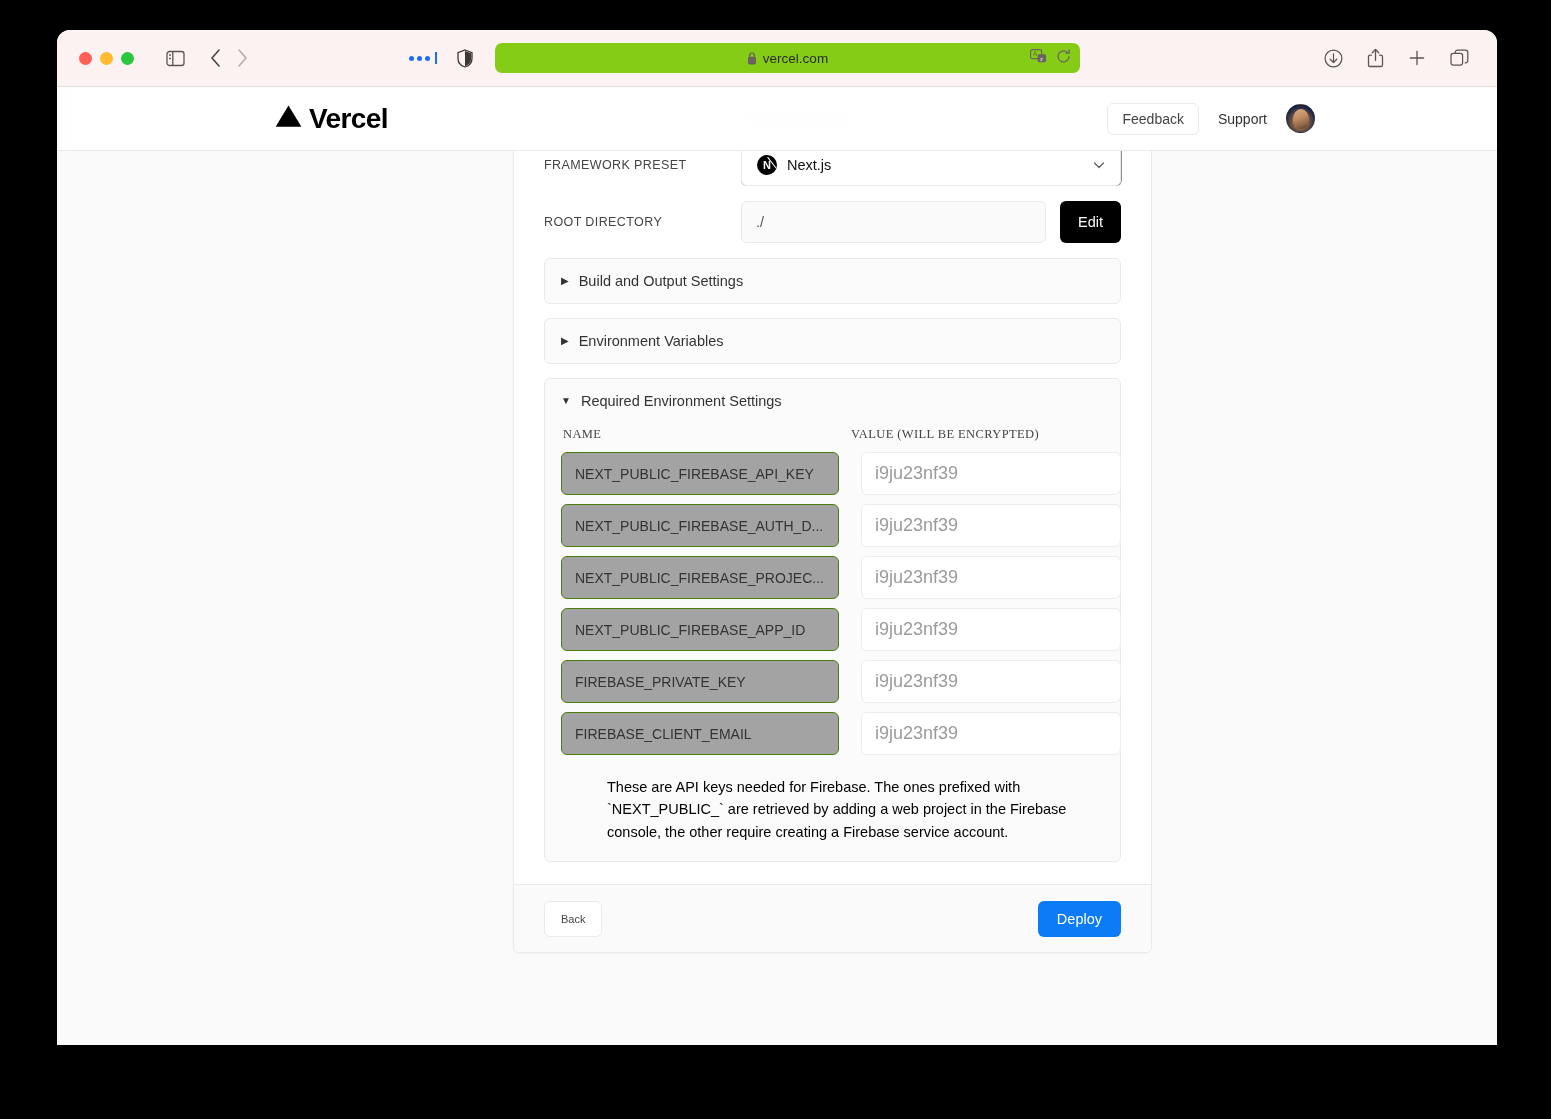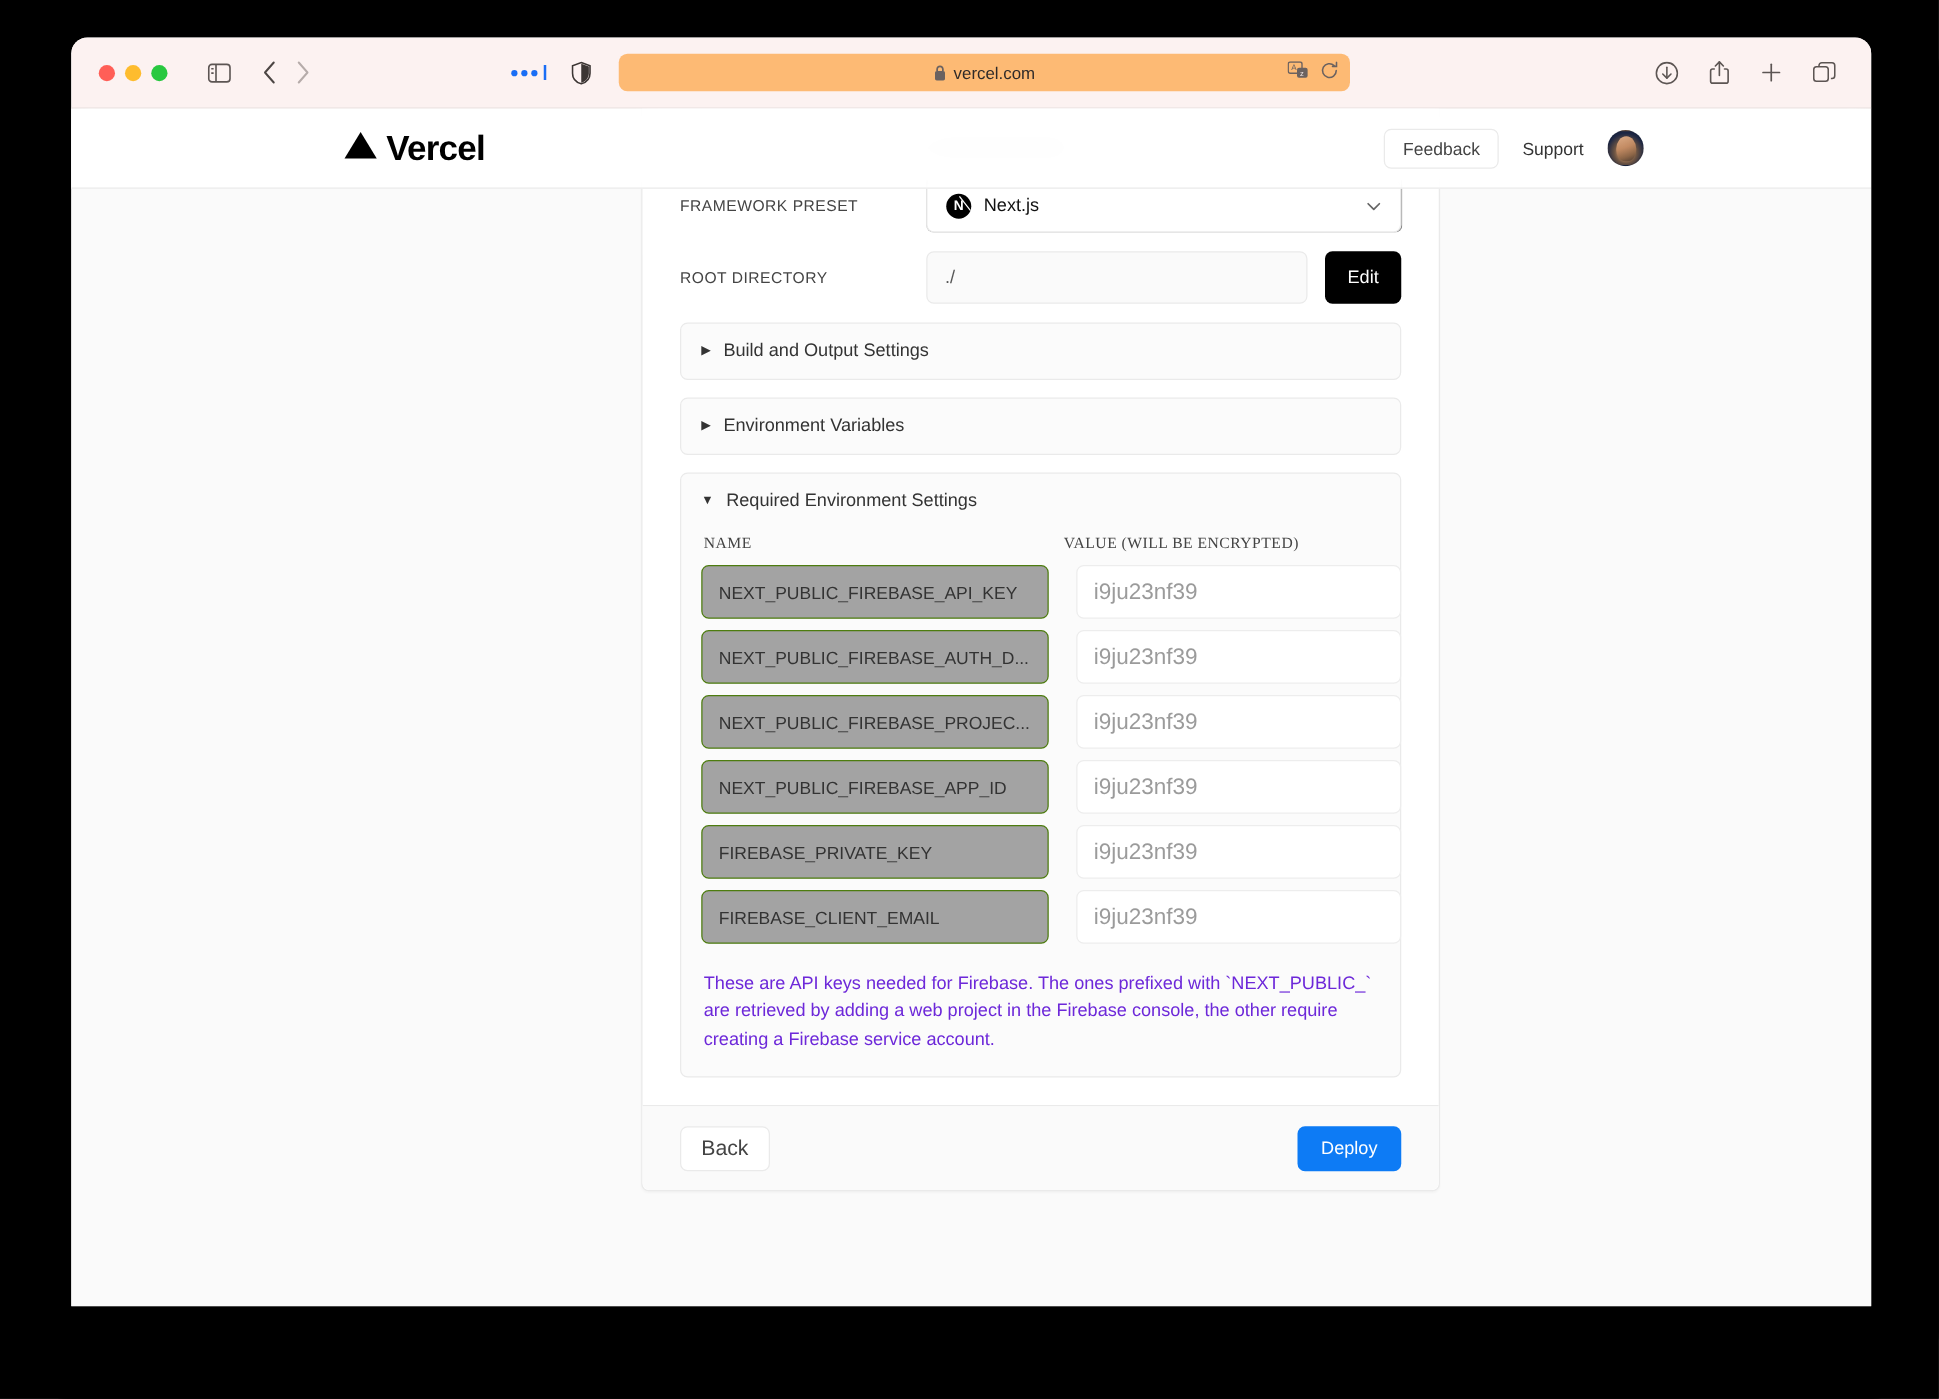--- a/index.html
+++ b/index.html
@@ -65,21 +65,21 @@
   #reader-dots b { width:2px; height:12px; background:#1a6ef5; display:block; margin-left:2px;}
 
   #shield-icon { margin-left: 20px; }
 
   
   #url-field {
     margin-left: 22px;
     flex: 1 1 auto;
     max-width: 585px;
     height: 30px;
-    background: #fdba74;
+    background: #84cc16;
     border-radius: 7px;
     display: flex;
     align-items: center;
     justify-content: center;
     position: relative;
     font-size: 13.5px;
     color: #2e2a29;
     gap: 6px;
     text-align: center;
   }
@@ -330,43 +330,44 @@
     font-size: 18px;
     color: #333;
     font-family: "Liberation Sans", sans-serif;
     outline: none;
   }
   .env-value-input::placeholder { color: #9b9b9b; }
 
   #env-description {
     font-size: 14.5px;
     line-height: 1.55;
-    color: #6d28d9;
+    color: #000000;
     padding: 12px 2px 0 2px;
     max-width: 550px;
+    margin-left: 44px;
   }
 
   
   #card-footer {
     border-top: 1px solid #eaeaea;
     background: #fafafa;
     border-bottom-left-radius: 6px;
     border-bottom-right-radius: 6px;
     height: 68px;
     display: flex;
     align-items: center;
     padding: 0 30px;
   }
   #back-button {
     height: 36px;
     padding: 0 16px;
     background: #fff;
     border: 1px solid #eaeaea;
     border-radius: 6px;
-    font-size: 17px;
+    font-size: 11px;
     color: #444;
     font-family: "Liberation Sans", sans-serif;
     cursor: pointer;
   }
   #deploy-button {
     margin-left: auto;
     height: 36px;
     padding: 0 19px;
     background: #0d7bf5;
     border: none;

